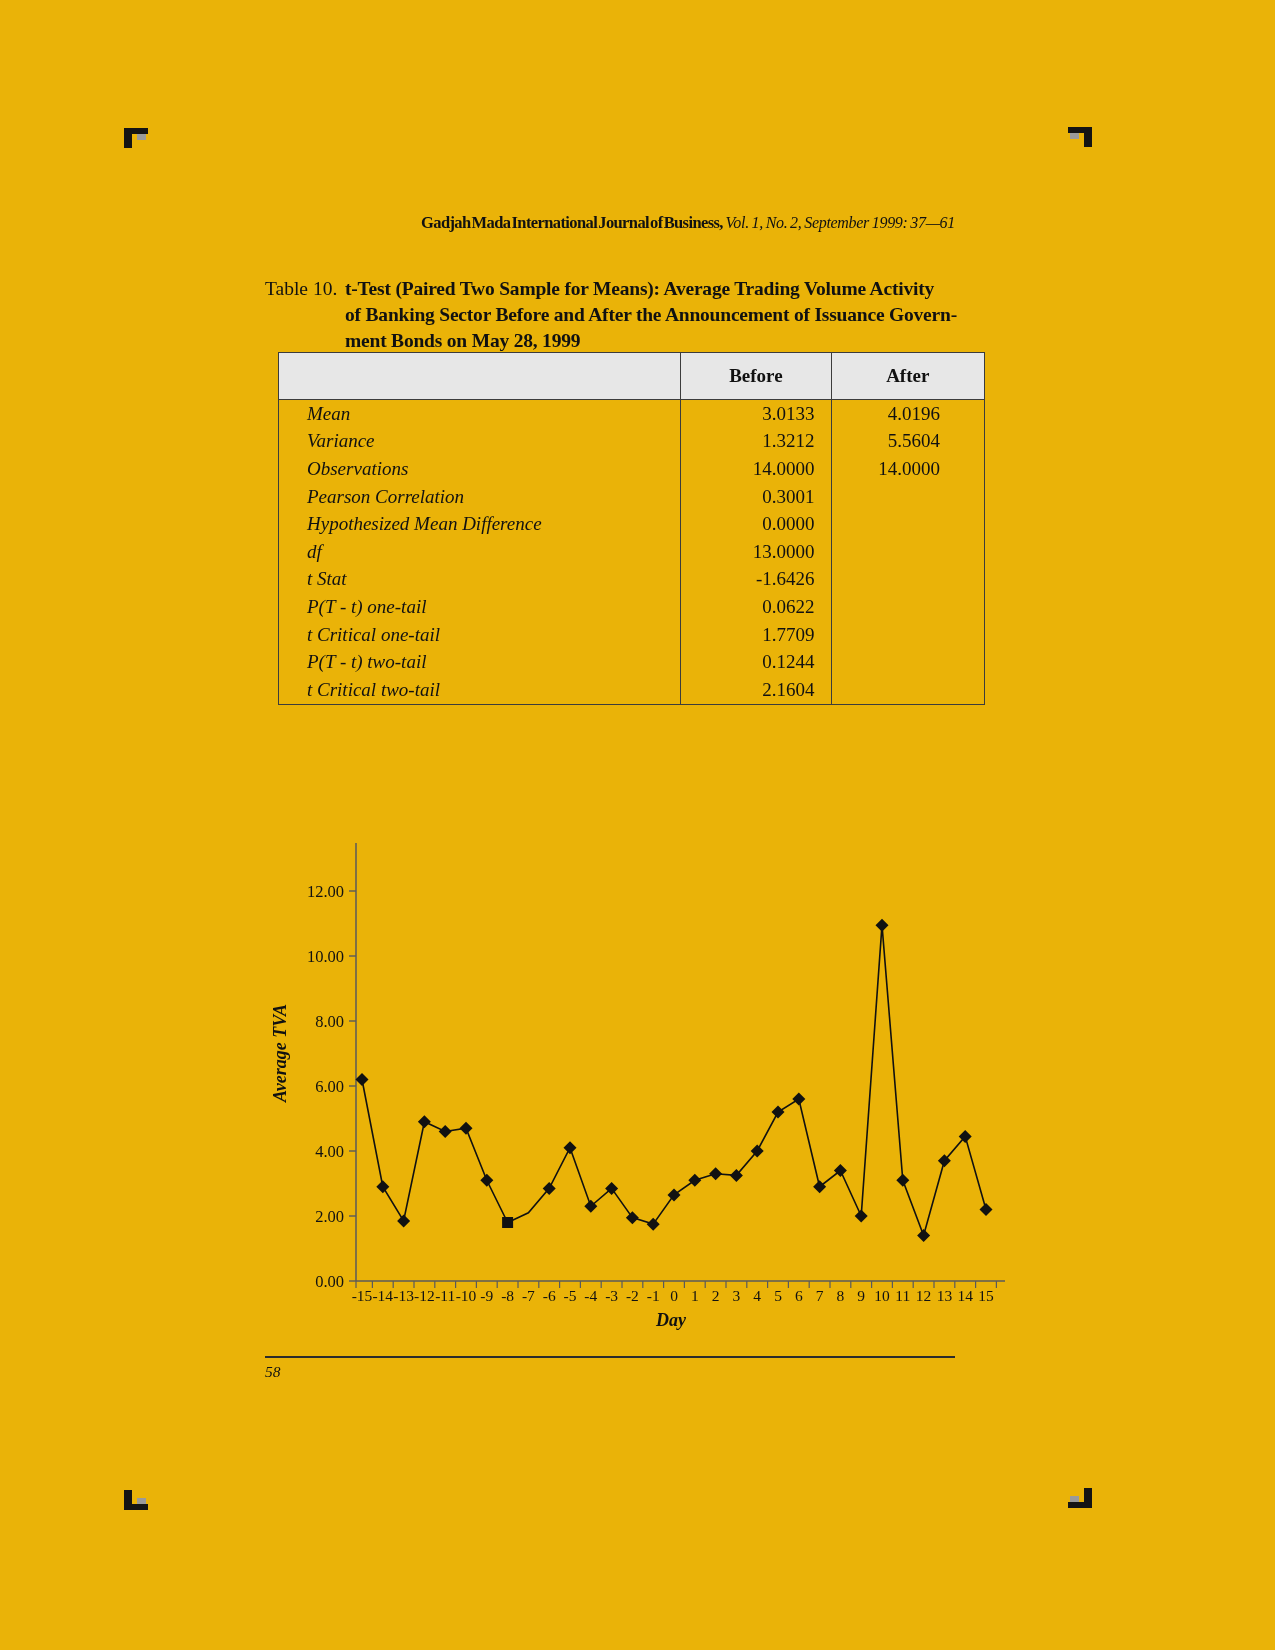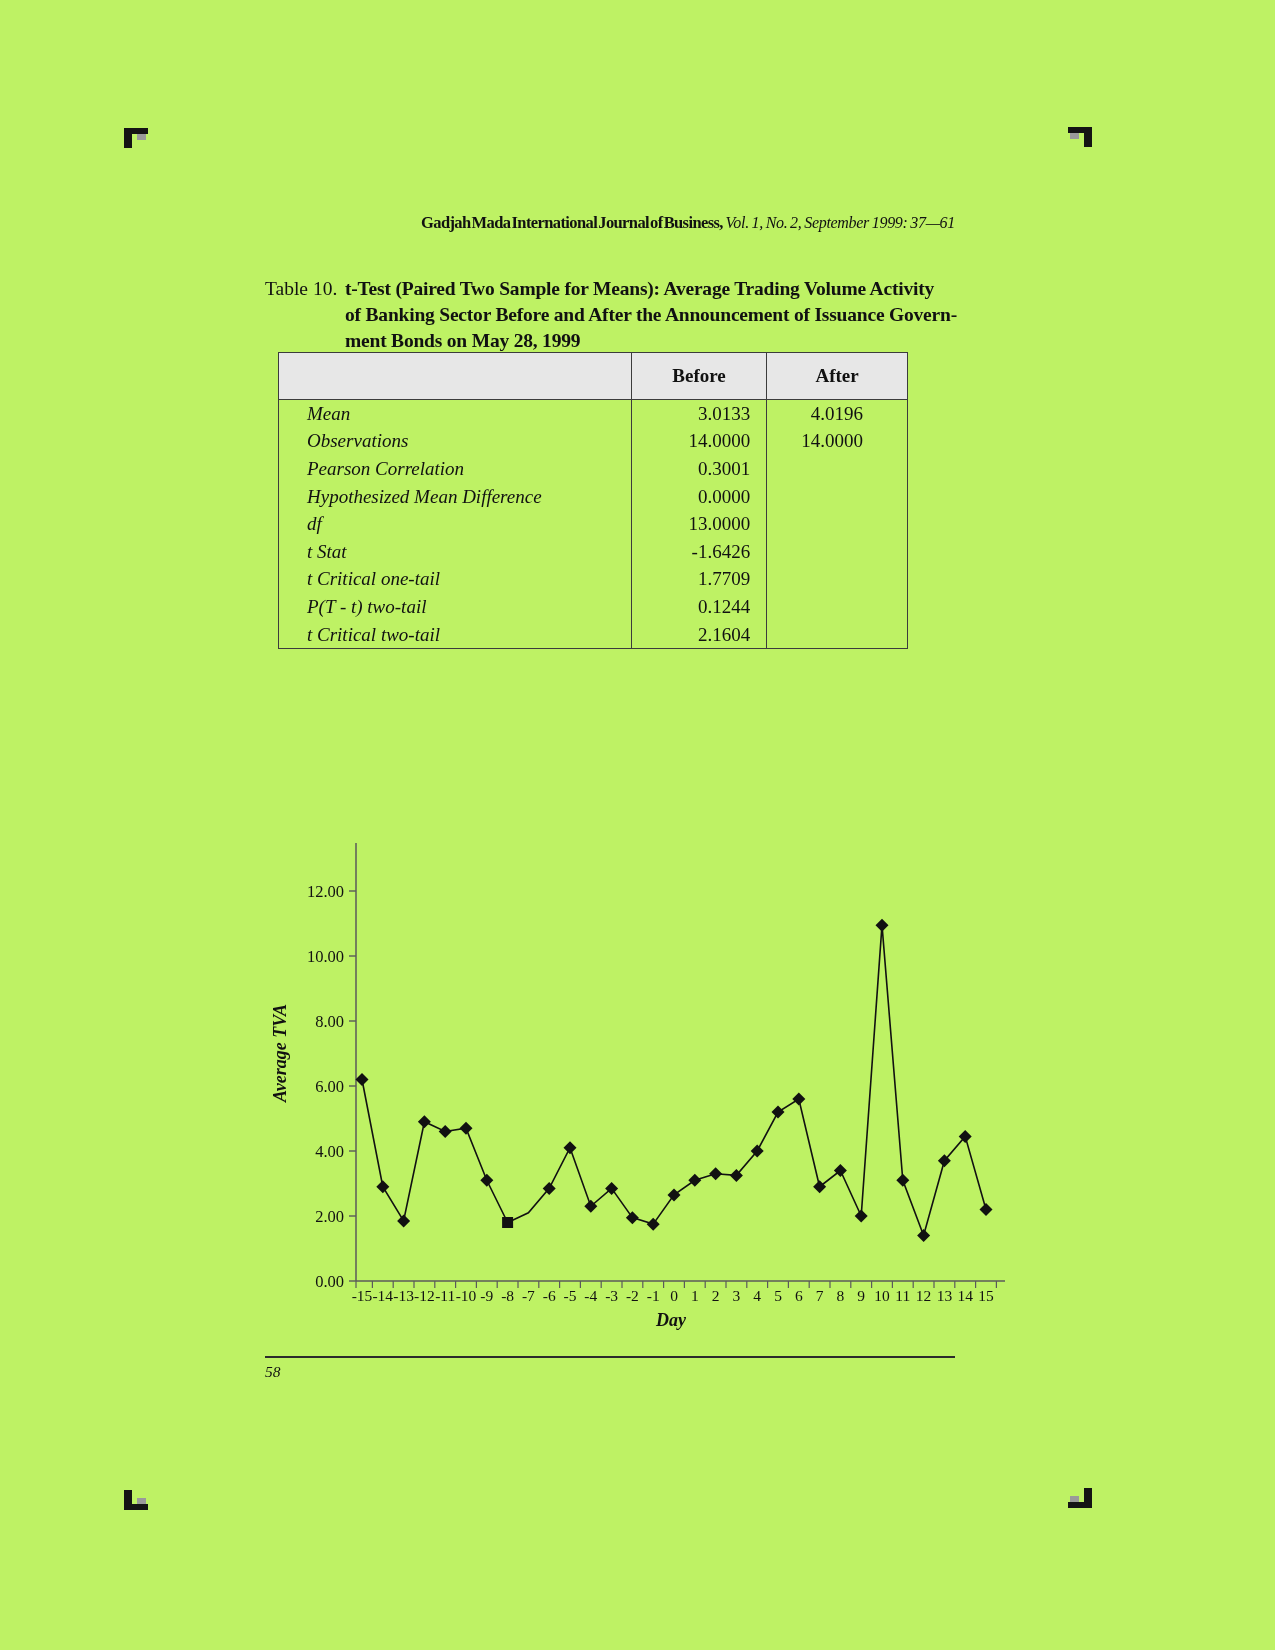--- a/index.html
+++ b/index.html
@@ -1,17 +1,17 @@
 <!DOCTYPE html>
 <html><head>
 <meta charset="utf-8">
 <style>
   html,body{margin:0;padding:0;background:#fff;}
   .page{
-    position:relative;width:1275px;height:1650px;background:#bef264;
+    position:relative;width:1275px;height:1650px;background:#eab308;
     font-family:"Liberation Serif","DejaVu Serif",serif;color:#111;overflow:hidden;
   }
   
   .corner{position:absolute;width:26px;height:22px;}
   .corner .h{position:absolute;background:#141414;height:6px;width:24px;}
   .corner .v{position:absolute;background:#141414;width:8px;height:20px;}
   .corner .g{position:absolute;background:#9a9a9a;width:9px;height:6px;}
   .c-tl .h{left:0;top:0;} .c-tl .v{left:0;top:0;} .c-tl .g{left:13px;top:6px;}
   .c-tr .h{right:0;top:0;} .c-tr .v{right:0;top:0;} .c-tr .g{right:13px;top:6px;}
   .c-bl .h{left:0;bottom:0;} .c-bl .v{left:0;bottom:0;} .c-bl .g{left:13px;bottom:6px;}
@@ -23,21 +23,21 @@
   .runhead .jname{font-weight:bold;letter-spacing:-0.6px;word-spacing:-2.5px;}
   .runhead .jissue{font-style:italic;letter-spacing:-0.3px;word-spacing:-1px;font-size:16px;}
   
   .caption{position:absolute;left:265px;display:flex;font-size:19.5px;line-height:26px;margin-top:18px;}
   .caption .cap-label{width:80px;flex:0 0 80px;}
   .caption .cap-title{font-weight:bold;white-space:pre;letter-spacing:-0.2px;}
   .table-caption{top:258px;}
   .figure-caption{top:763px;}
   
   .stats-table{
-    position:absolute;left:278px;top:352px;width:630px;border-collapse:collapse;
+    position:absolute;left:278px;top:352px;width:707px;border-collapse:collapse;
     font-size:19px;
   }
   .stats-table col.c1{width:380px;}
   .stats-table col.c2{width:142px;}
   .stats-table col.c3{width:145px;}
   .stats-table thead th{
     background:#e7e7e7;border:1.5px solid #3c3c3c;font-weight:bold;
     height:44px;text-align:center;font-size:19px;
   }
   .stats-table tbody td{
@@ -109,20 +109,25 @@
         <th>After</th>
       </tr>
     </thead>
     <tbody>
         <tr>
           <td class="lab">Mean</td>
           <td class="num before">3.0133</td>
           <td class="num after">4.0196</td>
         </tr>
         <tr>
+          <td class="lab">Variance</td>
+          <td class="num before">1.3212</td>
+          <td class="num after">5.5604</td>
+        </tr>
+        <tr>
           <td class="lab">Observations</td>
           <td class="num before">14.0000</td>
           <td class="num after">14.0000</td>
         </tr>
         <tr>
           <td class="lab">Pearson Correlation</td>
           <td class="num before">0.3001</td>
           <td class="num after"></td>
         </tr>
         <tr>
@@ -131,20 +136,25 @@
           <td class="num after"></td>
         </tr>
         <tr>
           <td class="lab">df</td>
           <td class="num before">13.0000</td>
           <td class="num after"></td>
         </tr>
         <tr>
           <td class="lab">t Stat</td>
           <td class="num before">-1.6426</td>
+          <td class="num after"></td>
+        </tr>
+        <tr>
+          <td class="lab">P(T - t) one-tail</td>
+          <td class="num before">0.0622</td>
           <td class="num after"></td>
         </tr>
         <tr>
           <td class="lab">t Critical one-tail</td>
           <td class="num before">1.7709</td>
           <td class="num after"></td>
         </tr>
         <tr>
           <td class="lab">P(T - t) two-tail</td>
           <td class="num before">0.1244</td>

